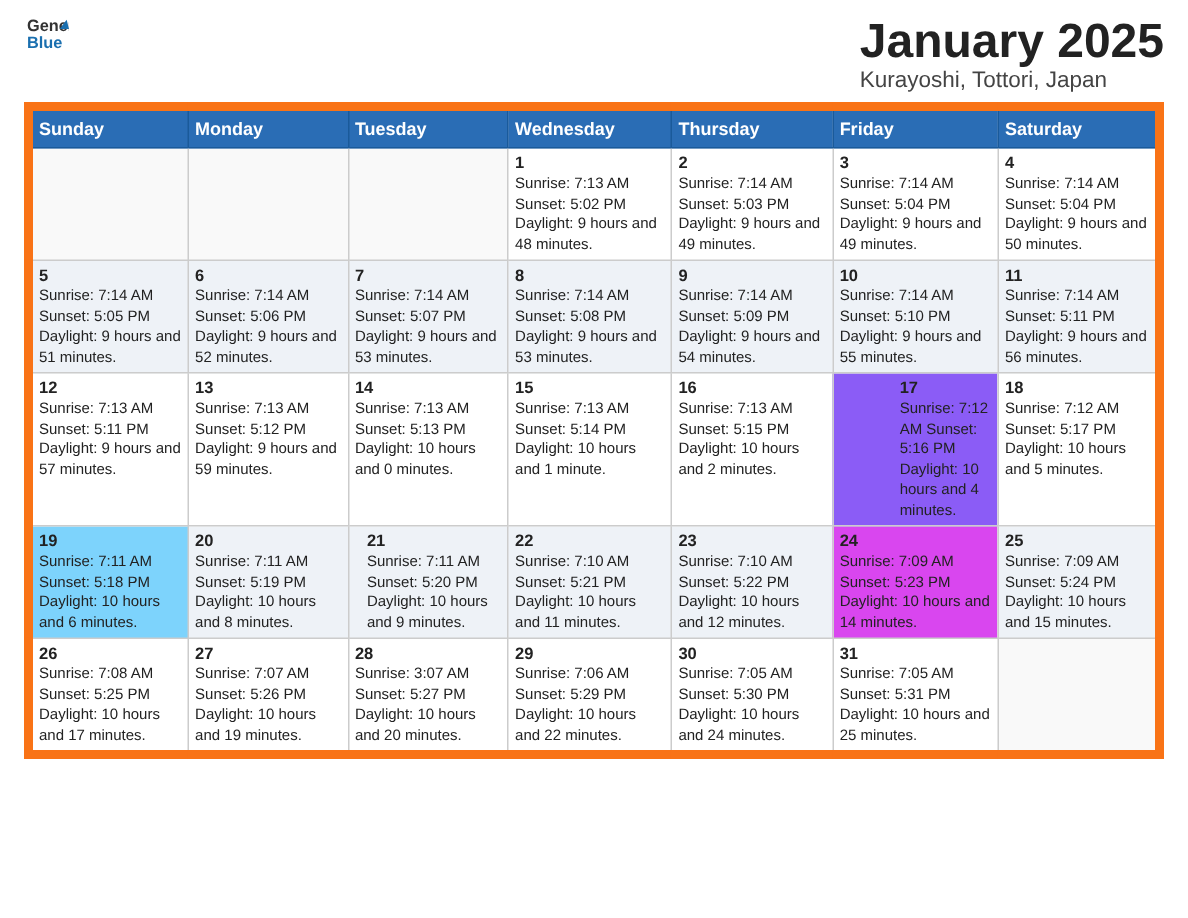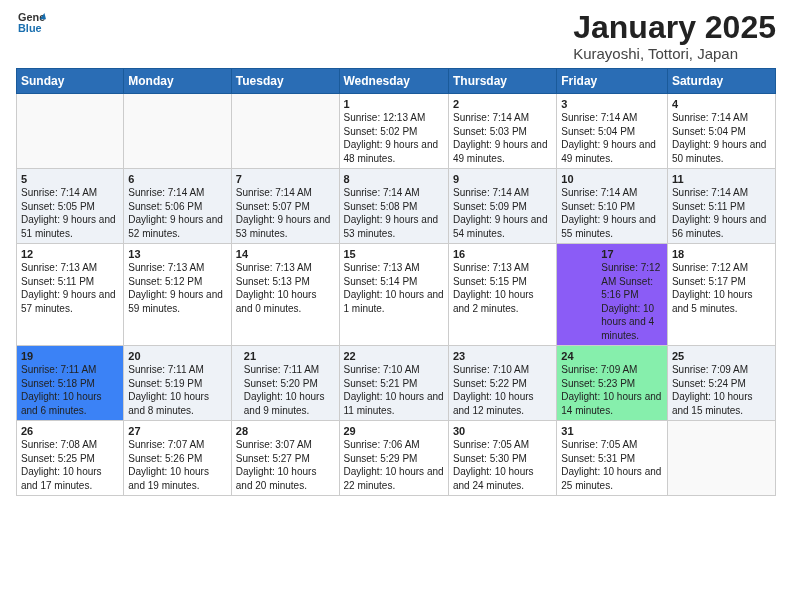--- a/index.html
+++ b/index.html
@@ -41,21 +41,21 @@
       color: #222;
       line-height: 1.1;
     }
     .location-title {
       font-size: 15px;
       color: #444;
     }
     .calendar {
       width: 100%;
       border-collapse: collapse;
-      border: 1px solid #f97316;
+      border: 6px solid #f97316;
     }
     .calendar th {
       background: #2a6db5;
       color: #fff;
       font-size: 12px;
       font-weight: bold;
       padding: 5px 4px;
       text-align: left;
       border: 1px solid #1a5a9a;
     }
@@ -123,21 +123,21 @@
           <th>Saturday</th>
         </tr>
     </thead>
     <tbody id="calendar-body">
     <tr>
           <td class="empty-cell" style="background: rgb(249, 249, 249);"></td>
           <td class="empty-cell" style="background: rgb(249, 249, 249);"></td>
           <td class="empty-cell" style="background: rgb(249, 249, 249);"></td>
           <td style="background: rgb(255, 255, 255);">
             <span class="day-num">1</span>
-            <div class="day-info">Sunrise: 12:13 AM
+            <div class="day-info">Sunrise: 7:13 AM
 Sunset: 5:02 PM
 Daylight: 9 hours and 48 minutes.</div>
           </td>
           <td style="background: rgb(255, 255, 255);">
             <span class="day-num">2</span>
             <div class="day-info">Sunrise: 7:14 AM
 Sunset: 5:03 PM
 Daylight: 9 hours and 49 minutes.</div>
           </td>
           <td style="background: rgb(255, 255, 255);">
@@ -235,21 +235,21 @@
 Daylight: 10 hours and 4 minutes.</div>
           </td>
           <td style="background: rgb(255, 255, 255);">
             <span class="day-num">18</span>
             <div class="day-info">Sunrise: 7:12 AM
 Sunset: 5:17 PM
 Daylight: 10 hours and 5 minutes.</div>
           </td>
         </tr>
         <tr>
-          <td style="background: #3b82f6;">
+          <td style="background: #7dd3fc;">
             <span class="day-num">19</span>
             <div class="day-info">Sunrise: 7:11 AM
 Sunset: 5:18 PM
 Daylight: 10 hours and 6 minutes.</div>
           </td>
           <td style="background: rgb(238, 242, 247);">
             <span class="day-num">20</span>
             <div class="day-info">Sunrise: 7:11 AM
 Sunset: 5:19 PM
 Daylight: 10 hours and 8 minutes.</div>
@@ -265,21 +265,21 @@
             <div class="day-info">Sunrise: 7:10 AM
 Sunset: 5:21 PM
 Daylight: 10 hours and 11 minutes.</div>
           </td>
           <td style="background: rgb(238, 242, 247);">
             <span class="day-num">23</span>
             <div class="day-info">Sunrise: 7:10 AM
 Sunset: 5:22 PM
 Daylight: 10 hours and 12 minutes.</div>
           </td>
-          <td style="background: #86efac;">
+          <td style="background: #d946ef;">
             <span class="day-num">24</span>
             <div class="day-info">Sunrise: 7:09 AM
 Sunset: 5:23 PM
 Daylight: 10 hours and 14 minutes.</div>
           </td>
           <td style="background: rgb(238, 242, 247);">
             <span class="day-num">25</span>
             <div class="day-info">Sunrise: 7:09 AM
 Sunset: 5:24 PM
 Daylight: 10 hours and 15 minutes.</div>

